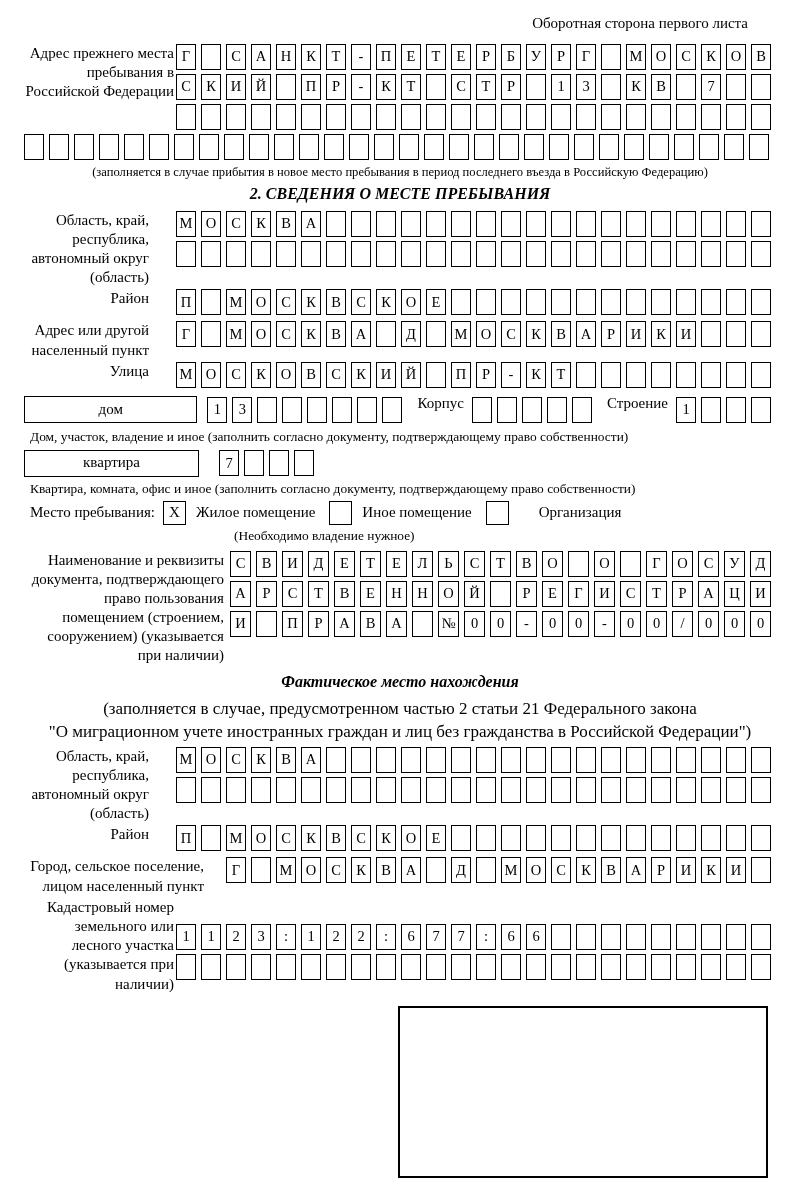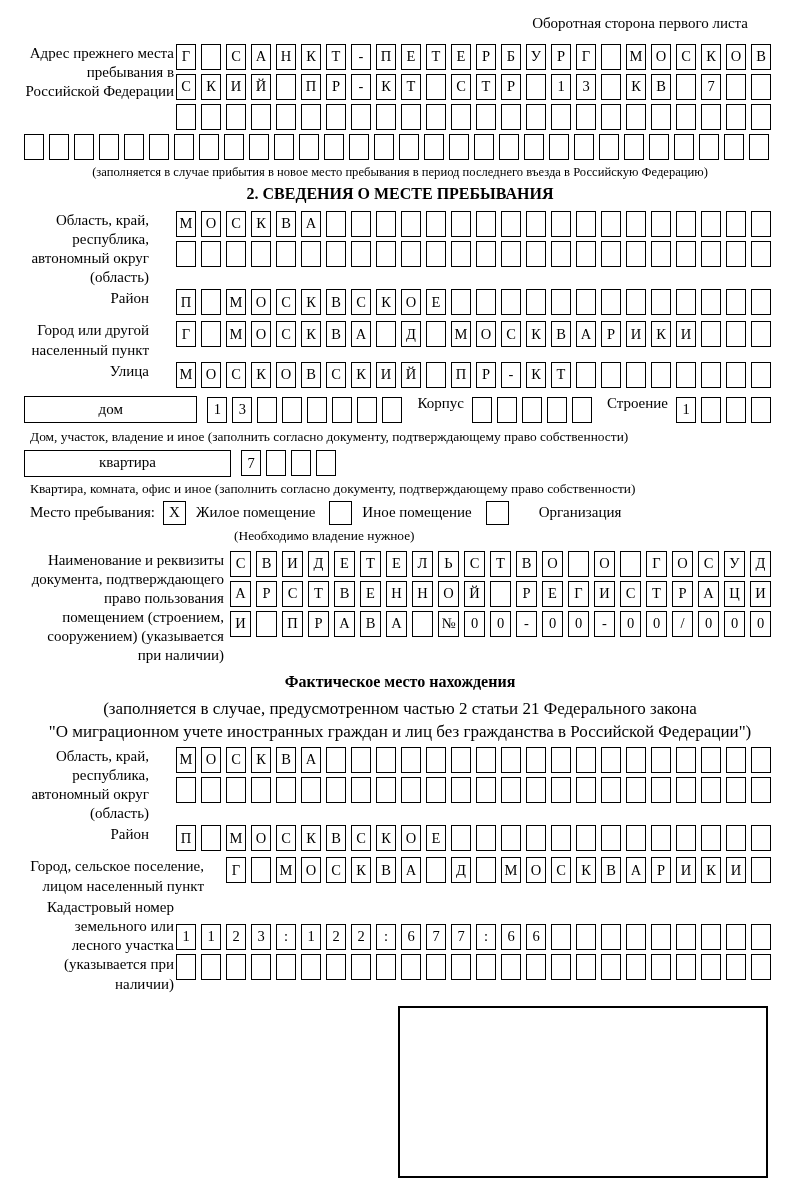--- a/index.html
+++ b/index.html
@@ -17,21 +17,21 @@
   .cell{
     box-sizing:border-box;flex:0 0 auto;
     width:20px;height:26px;margin-right:5px;
     border:1.8px solid #000;
     display:flex;align-items:center;justify-content:center;
     font-size:14.5px;
   }
   .wide .cell{width:21px;}
   .colcells{margin-left:auto;display:flex;flex-direction:column;flex:0 0 auto;}
   .note{font-size:12.6px;text-align:center;margin:1px 0 4px 0;}
-  .sect-title{text-align:center;font-weight:bold;font-size:16px;margin:4px 0 6px 0;}
+  .sect-title{text-align:center;font-weight:bold;font-size:16px;margin:4px 0 6px 0;font-style:italic;}
   .caption{font-size:13.4px;margin:0 0 4px 6px;}
   .boxfield{
     box-sizing:border-box;border:1.8px solid #000;height:27px;
     display:flex;align-items:center;justify-content:center;font-size:15px;
   }
   .dom-row{display:flex;align-items:center;margin-bottom:3px;}
   .dom-row .inl-lbl{margin:0 8px 12px 10px;font-size:15px;}
   .chk-row{display:flex;align-items:center;margin:4px 0 2px 6px;}
   .chkbox{
     box-sizing:border-box;width:23px;height:24px;border:1.8px solid #000;
@@ -252,21 +252,21 @@
       <span class="cell"></span>
       <span class="cell"></span>
       <span class="cell"></span>
       <span class="cell"></span>
       <span class="cell"></span>
       <span class="cell"></span>
     </div>
 </div>
 
 <div class="frow mb2">
-  <div class="lbl" style="width:125px;">Город или другой населенный пункт</div>
+  <div class="lbl" style="width:125px;">Адрес или другой населенный пункт</div>
   <div class="cells cellrow">
       <span class="cell">Г</span>
       <span class="cell"></span>
       <span class="cell">М</span>
       <span class="cell">О</span>
       <span class="cell">С</span>
       <span class="cell">К</span>
       <span class="cell">В</span>
       <span class="cell">А</span>
       <span class="cell"></span>
@@ -342,21 +342,21 @@
   <div class="cellrow" style="margin-bottom:0;">
       <span class="cell">1</span>
       <span class="cell"></span>
       <span class="cell"></span>
       <span class="cell"></span>
     </div>
 </div>
 <div class="caption">Дом, участок, владение и иное (заполнить согласно документу, подтверждающему право собственности)</div>
 
 <div class="dom-row">
-  <div class="boxfield" style="width:207px;margin-right:10px;">квартира</div>
+  <div class="boxfield" style="width:175px;margin-right:20px;">квартира</div>
   <div class="cellrow" style="margin-bottom:0;">
       <span class="cell">7</span>
       <span class="cell"></span>
       <span class="cell"></span>
       <span class="cell"></span>
     </div>
 </div>
 <div class="caption">Квартира, комната, офис и иное (заполнить согласно документу, подтверждающему право собственности)</div>
 
 <div class="chk-row">

